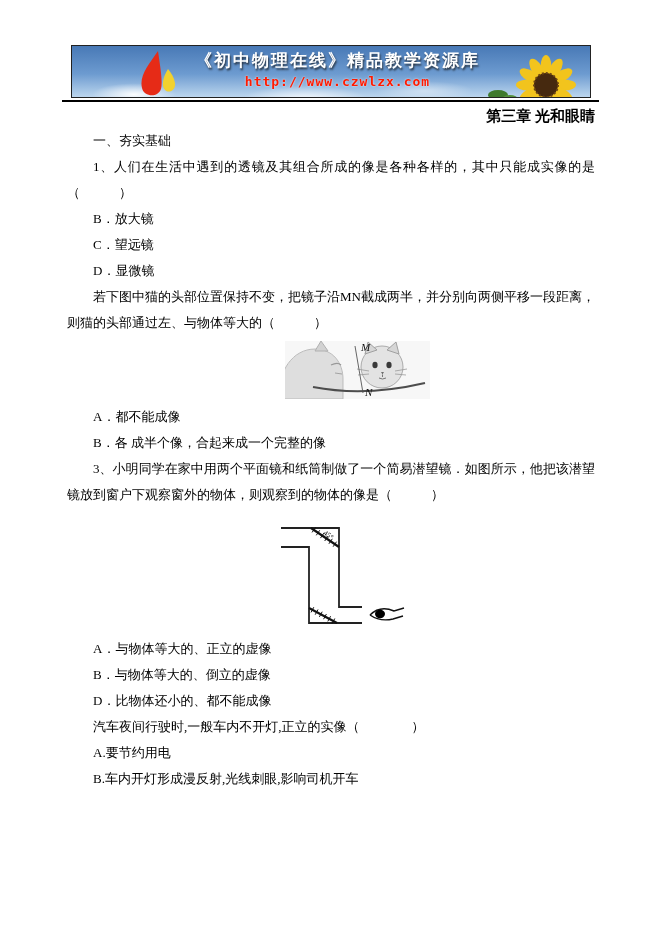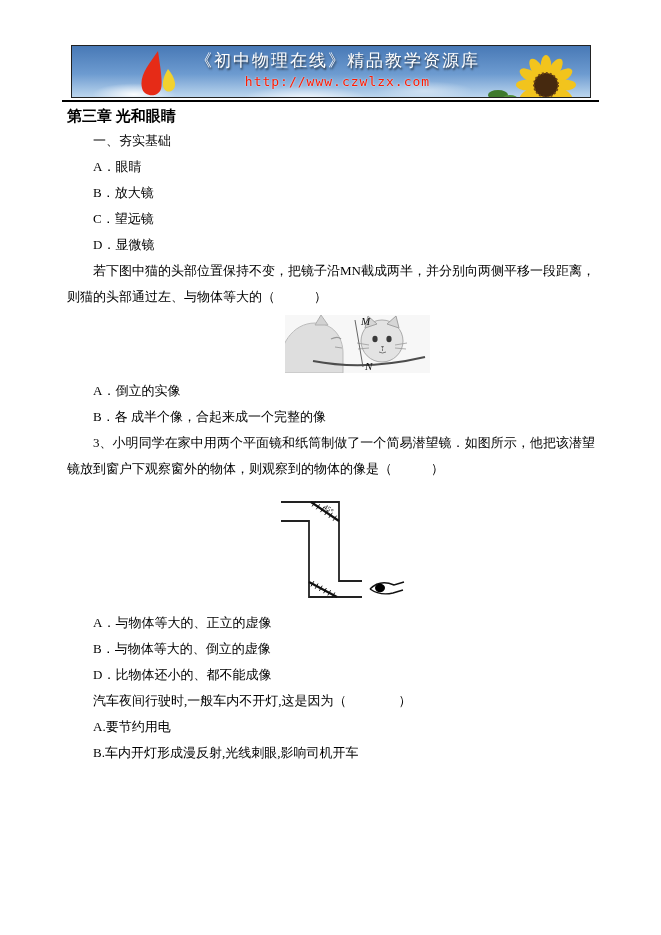--- a/index.html
+++ b/index.html
@@ -10,33 +10,33 @@
   
   .banner{position:relative;margin:45px auto 0;width:520px;height:53px;
           border:1px solid #222;box-sizing:border-box;overflow:hidden;
           background:
             radial-gradient(60px 16px at 12% 95%, rgba(255,255,255,.95), rgba(255,255,255,0) 70%),
             radial-gradient(90px 20px at 45% 105%, rgba(255,255,255,.85), rgba(255,255,255,0) 70%),
             radial-gradient(70px 14px at 68% 88%, rgba(255,255,255,.45), rgba(255,255,255,0) 70%),
             linear-gradient(#4879b6 0%, #6d9bd0 55%, #bcd6ee 100%);}
   .logo{position:absolute;left:62px;top:3px;}
   .banner-text{position:absolute;left:118px;right:104px;top:3px;text-align:center;}
-  .banner-title{font-size:17px;font-weight:normal;color:#ffffff;letter-spacing:2px;
+  .banner-title{font-size:17px;font-weight:bold;color:#ffffff;letter-spacing:2px;
                 line-height:24px;text-shadow:1px 2px 2px rgba(20,20,20,.75);white-space:nowrap;}
   .banner-url{font-family:"DejaVu Sans Mono","Liberation Mono",monospace;
-              font-size:13px;font-weight:normal;color:#ff1a00;letter-spacing:1px;
+              font-size:13px;font-weight:bold;color:#ff1a00;letter-spacing:1px;
               line-height:18px;text-shadow:0 0 2px rgba(255,255,255,.85);cursor:pointer;}
   .sunflower{position:absolute;right:6px;bottom:-6px;}
 
   
   .divider{margin:2px auto 0;width:537px;height:2px;background:#000;}
 
   
   .doc{margin:2px 0 0 67px;width:528px;font-size:13px;}
-  .doc-title{margin:0;line-height:24px;text-align:left;
+  .doc-title{margin:0;line-height:24px;text-align:right;
              font-weight:bold;font-size:15px;}
   .para{margin:0;line-height:26px;text-indent:2em;text-align:justify;}
   .fig{margin:0;line-height:0;text-align:center;}
   .fig-cat{padding:5px 0;}
   .fig-cat svg{transform:translateX(26px);}
   .fig-peri svg{transform:translateX(13px);}
   svg text{font-family:"Liberation Serif","DejaVu Serif",serif;}
 </style>
 </head>
 <body>
@@ -77,21 +77,21 @@
   </div>
 
   <div class="divider"></div>
 
   <div class="doc">
 
     <p class="doc-title">第三章 光和眼睛</p>
 
     <p class="para">一、夯实基础</p>
 
-    <p class="para">A．眼睛</p>
+    <p class="para">1、人们在生活中遇到的透镜及其组合所成的像是各种各样的，其中只能成实像的是（　　　）</p>
     <p class="para">B．放大镜</p>
     <p class="para">C．望远镜</p>
     <p class="para">D．显微镜</p>
 
     <p class="para">若下图中猫的头部位置保持不变，把镜子沿MN截成两半，并分别向两侧平移一段距离，则猫的头部通过左、与物体等大的（　　　）</p>
 
     <div class="fig fig-cat">
       <svg width="145" height="58" viewBox="0 0 145 58">
         <rect x="0" y="0" width="145" height="58" fill="#f7f7f7"></rect>
 
@@ -113,21 +113,21 @@
           <path d="M84,30 L72,28 M84,33 L73,34 M110,30 L122,28 M110,33 L121,34" stroke="#9a9a9a" stroke-width="0.8"></path>
         </g>
 
         <line x1="70" y1="5" x2="78" y2="52" stroke="#666" stroke-width="1"></line>
         <path d="M28,46 Q80,56 140,42" fill="none" stroke="#4d4d4d" stroke-width="2"></path>
         <text x="76" y="10" font-size="11" font-style="italic" fill="#111">M</text>
         <text x="80" y="55" font-size="11" font-style="italic" fill="#111">N</text>
       </svg>
     </div>
 
-    <p class="para">A．倒立的实像</p>
+    <p class="para">A．都不能成像</p>
     <p class="para">B．各 成半个像，合起来成一个完整的像</p>
 
     <p class="para">3、小明同学在家中用两个平面镜和纸筒制做了一个简易潜望镜．如图所示，他把该潜望镜放到窗户下观察窗外的物体，则观察到的物体的像是（　　　）</p>
 
     <div class="fig fig-peri">
       <svg width="140" height="128" viewBox="0 0 140 128">
 
         <g stroke="#222" stroke-width="1.8" fill="none">
           <path d="M7,20 H65 V99 H88"></path>
           <path d="M7,39 H35 V115 H88"></path>
@@ -163,18 +163,18 @@
           <path d="M96,107 Q106,114 119,111 L129,108"></path>
           <ellipse cx="106" cy="106" rx="5" ry="4.2" fill="#000" stroke="none"></ellipse>
         </g>
       </svg>
     </div>
 
     <p class="para">A．与物体等大的、正立的虚像</p>
     <p class="para">B．与物体等大的、倒立的虚像</p>
     <p class="para">D．比物体还小的、都不能成像</p>
 
-    <p class="para">汽车夜间行驶时,一般车内不开灯,这是因为（　　　　）</p>
+    <p class="para">汽车夜间行驶时,一般车内不开灯,正立的实像（　　　　）</p>
     <p class="para">A.要节约用电</p>
     <p class="para">B.车内开灯形成漫反射,光线刺眼,影响司机开车</p>
 
   </div>
 </div>
 
 </body></html>

